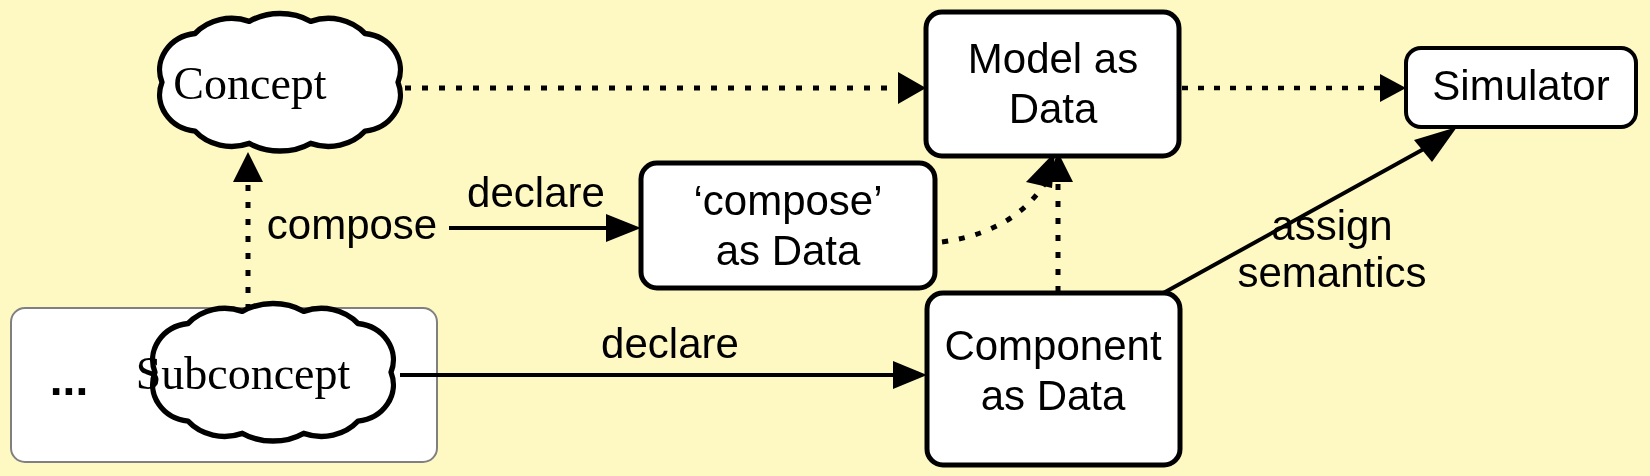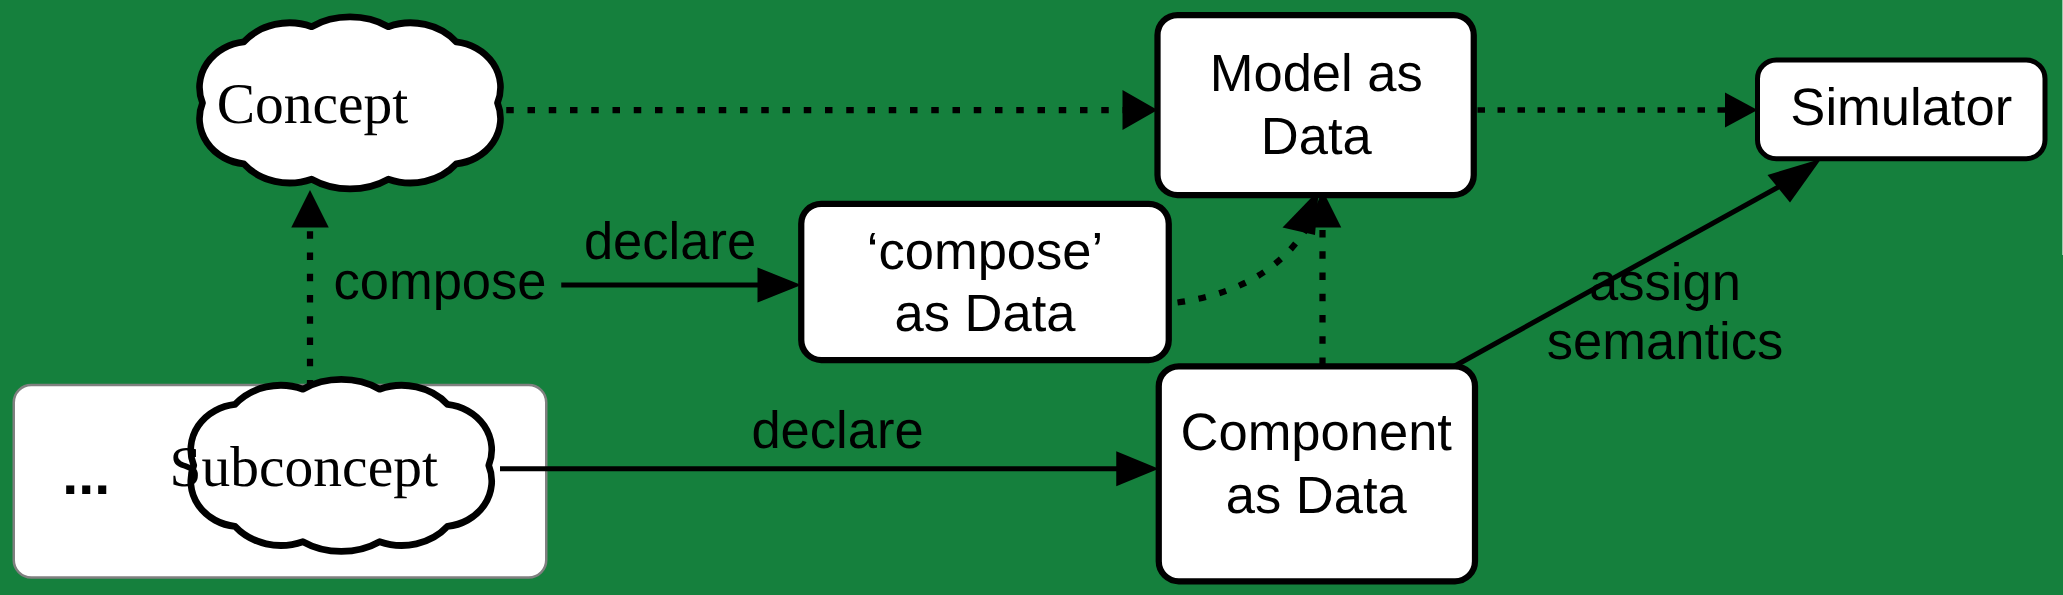--- a/index.html
+++ b/index.html
@@ -4,21 +4,21 @@
 <style>
   html, body {
     margin: 0;
     padding: 0;
     background: #ffffff;
   }
   #diagram-root {
     position: relative;
     width: 1650px;
     height: 476px;
-    background: #15803d;
+    background: #fef9c3;
     overflow: hidden;
     font-family: "Liberation Sans", sans-serif;
   }
   svg.diagram-canvas {
     display: block;
     width: 1650px;
     height: 476px;
   }
   .node-shape-box {
     fill: #ffffff;

